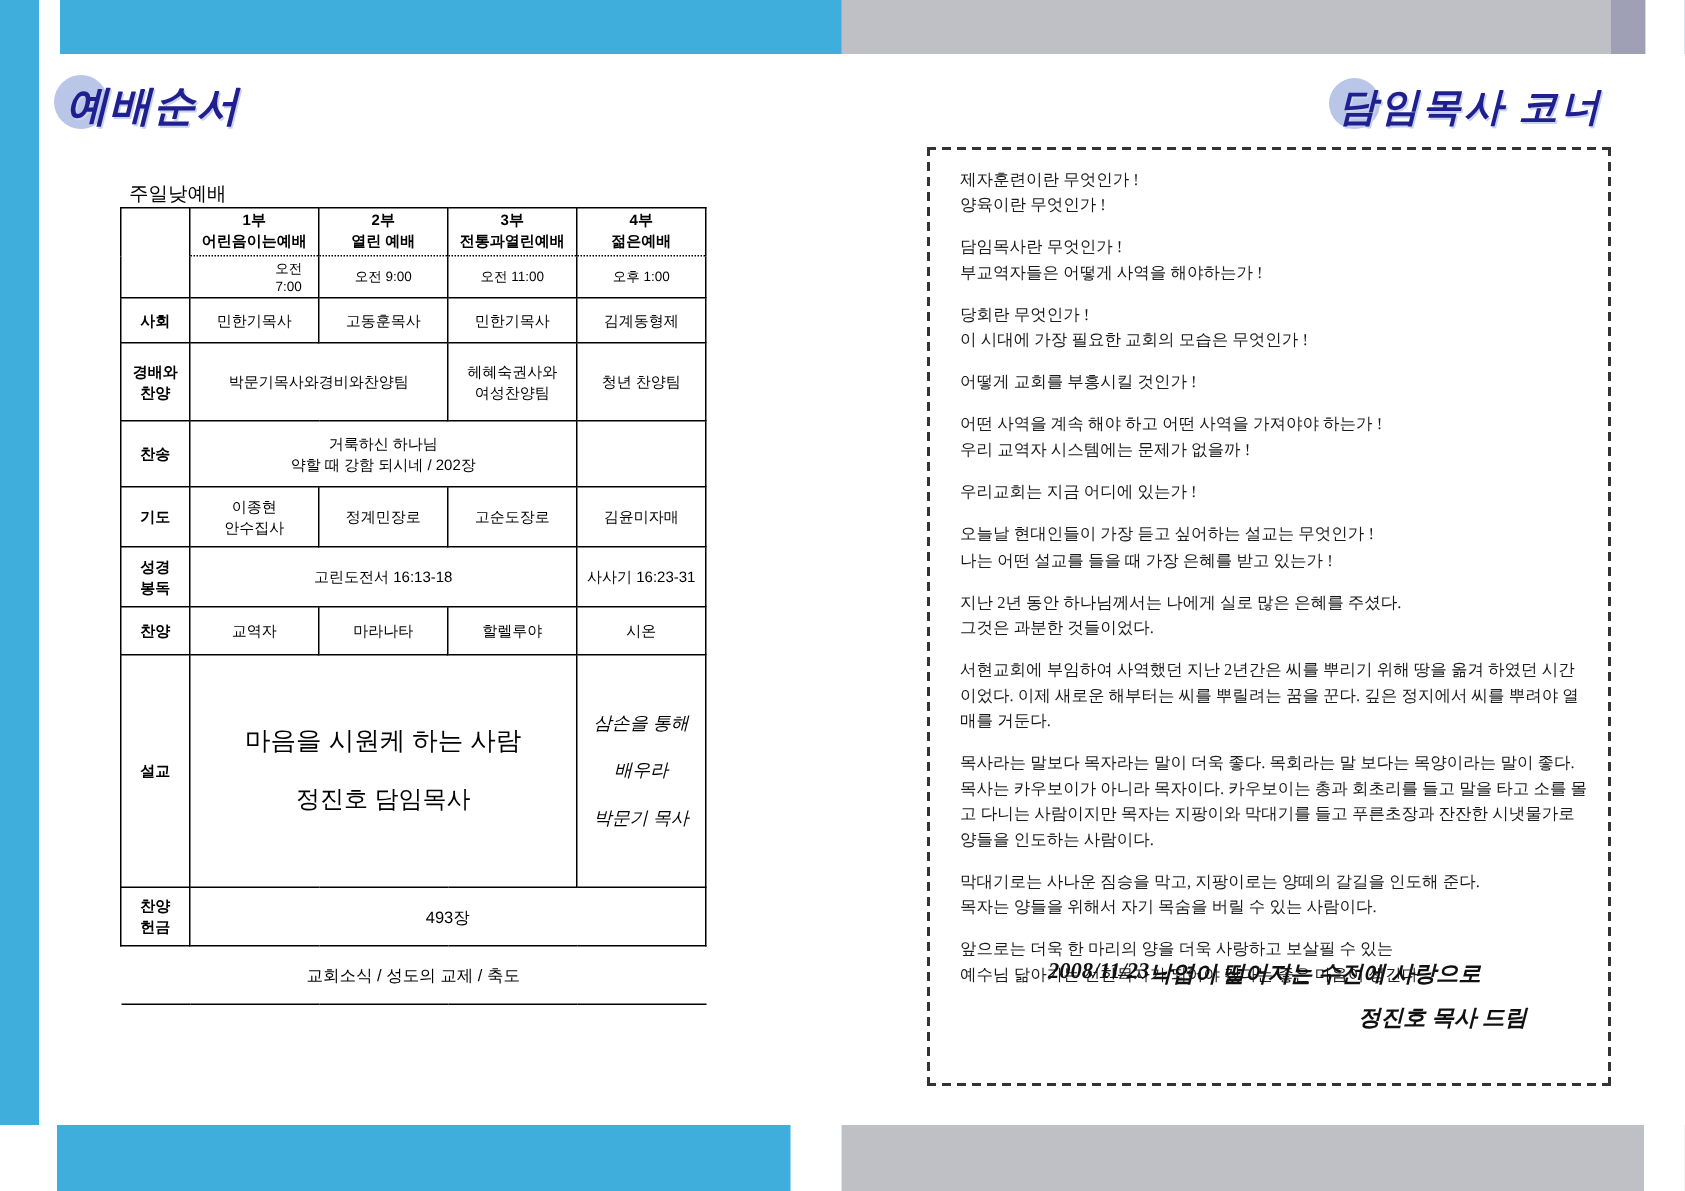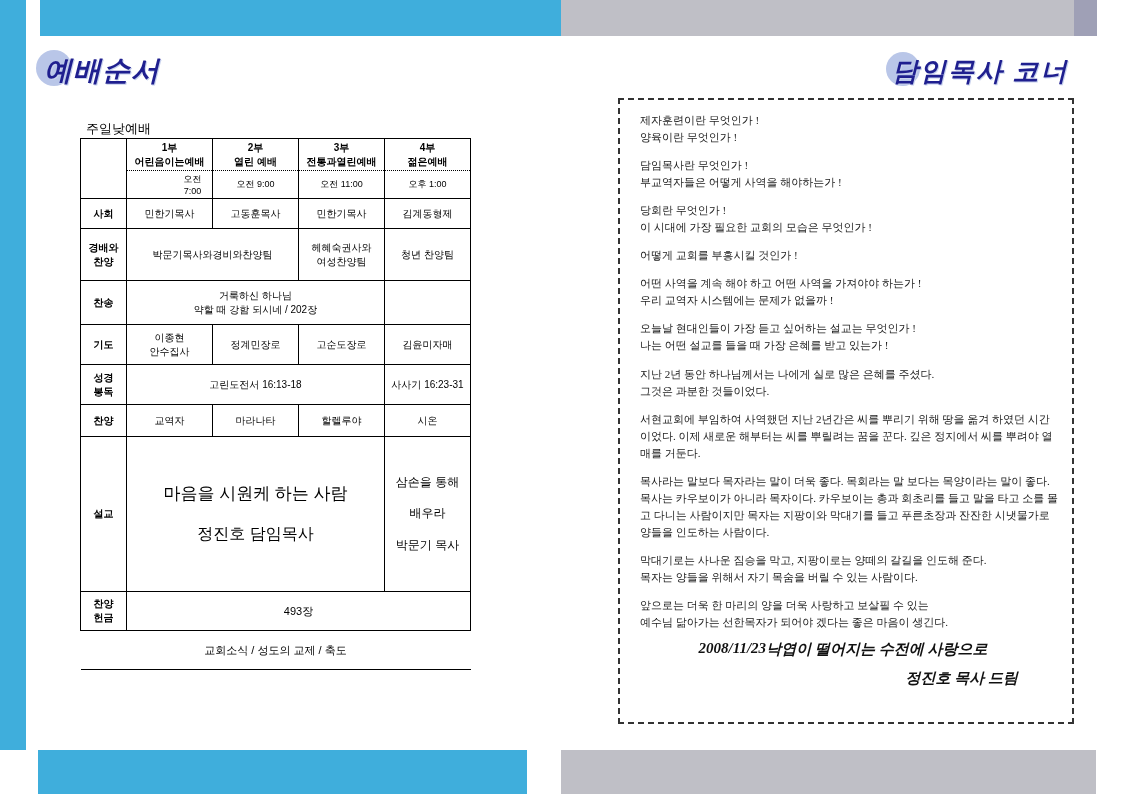--- a/index.html
+++ b/index.html
@@ -179,20 +179,21 @@
   }
   .sermon-cell {
     height: 150px;
     font-size: 17px;
     line-height: 2.4;
   }
   .sermon-cell .line2 { font-size: 16px; }
   .sermon-side {
     font-size: 12px;
     line-height: 2.6;
+    font-style: italic;
   }
   .last-row td {
     height: 34px;
     font-size: 11px;
   }
 
   
   .pastor-box {
     position: absolute;
     left: 618px; top: 98px;
@@ -378,20 +379,21 @@
 <div class="pastor-text">
   <p>제자훈련이란 무엇인가 !
 양육이란 무엇인가 !</p>
   <p>담임목사란 무엇인가 !
 부교역자들은 어떻게 사역을 해야하는가 !</p>
   <p>당회란 무엇인가 !
 이 시대에 가장 필요한 교회의 모습은 무엇인가 !</p>
   <p>어떻게 교회를 부흥시킬 것인가 !</p>
   <p>어떤 사역을 계속 해야 하고 어떤 사역을 가져야야 하는가 !
 우리 교역자 시스템에는 문제가 없을까 !</p>
+  <p>우리교회는 지금 어디에 있는가 !</p>
   <p>오늘날 현대인들이 가장 듣고 싶어하는 설교는 무엇인가 !
 나는 어떤 설교를 들을 때 가장 은혜를 받고 있는가 !</p>
   <p>지난 2년 동안 하나님께서는 나에게 실로 많은 은혜를 주셨다.
 그것은 과분한 것들이었다.</p>
   <p>서현교회에 부임하여 사역했던 지난 2년간은 씨를 뿌리기 위해 땅을 옮겨 하였던 시간이었다. 이제 새로운 해부터는 씨를 뿌릴려는 꿈을 꾼다. 깊은 정지에서 씨를 뿌려야 열매를 거둔다.</p>
   <p>목사라는 말보다 목자라는 말이 더욱 좋다. 목회라는 말 보다는 목양이라는 말이 좋다. 목사는 카우보이가 아니라 목자이다. 카우보이는 총과 회초리를 들고 말을 타고 소를 몰고 다니는 사람이지만 목자는 지팡이와 막대기를 들고 푸른초장과 잔잔한 시냇물가로 양들을 인도하는 사람이다.</p>
   <p>막대기로는 사나운 짐승을 막고, 지팡이로는 양떼의 갈길을 인도해 준다.
 목자는 양들을 위해서 자기 목숨을 버릴 수 있는 사람이다.</p>
   <p>앞으로는 더욱 한 마리의 양을 더욱 사랑하고 보살필 수 있는
 예수님 닮아가는 선한목자가 되어야 겠다는 좋은 마음이 생긴다.</p>

